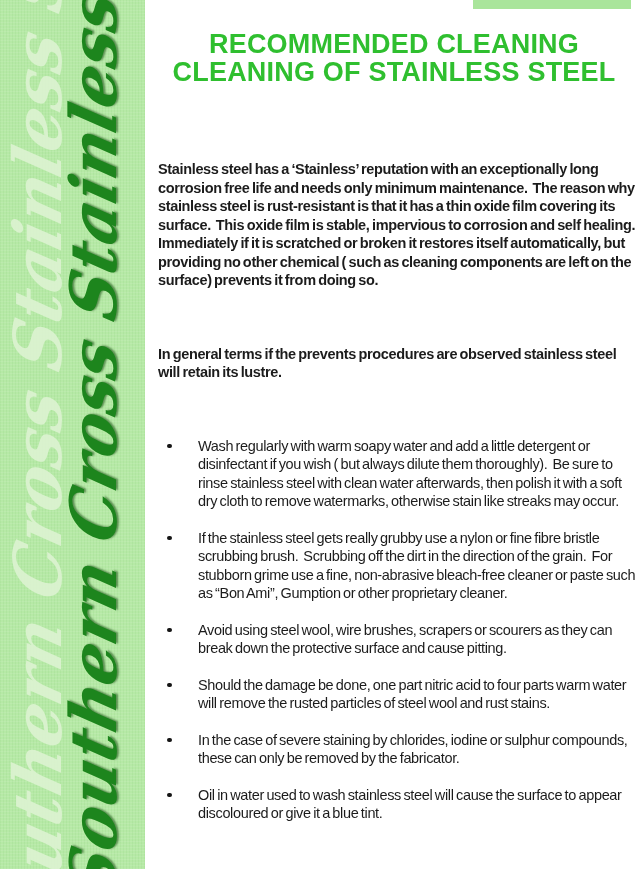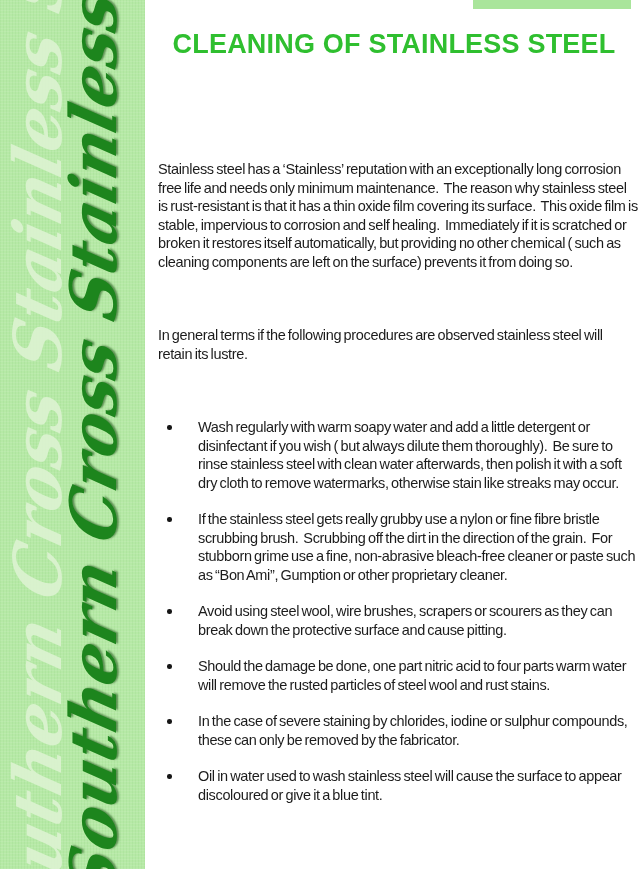--- a/index.html
+++ b/index.html
@@ -65,21 +65,21 @@
     letter-spacing:.2px;
   }
 
   
   .content {
     position:absolute; left:158px; top:123px; width:480px;
     font-size:14.5px; line-height:18.5px;
     letter-spacing:-0.35px; word-spacing:-1.2px;
     white-space:pre-wrap;
   }
-  .content p { margin-bottom:18px; }
+  .content p { margin-bottom:18px;font-weight:bold; }
   ul.tips { list-style:none; }
   ul.tips li {
     position:relative;
     padding-left:40px;
     margin-bottom:18px;
   }
   ul.tips li .dot {
     position:absolute; left:9px; top:7px;
     width:4.5px; height:4.5px; border-radius:50%;
     background:#151515;
@@ -91,22 +91,23 @@
 <div class="page">
 
   <div class="sidebar">
     <div class="script-line script-echo">Southern Cross Stainless Steel</div>
     <div class="script-line script-main">Southern Cross Stainless Steel</div>
   </div>
 
   <div class="top-bar"></div>
 
   <div class="title">
+    <div>RECOMMENDED CLEANING</div>
     <div>CLEANING OF STAINLESS STEEL</div>
   </div>
 
   <div class="content">
     <p>Stainless steel has a ‘Stainless’ reputation with an exceptionally long corrosion free life and needs only minimum maintenance.  The reason why stainless steel is rust-resistant is that it has a thin oxide film covering its surface.  This oxide film is stable, impervious to corrosion and self healing.  Immediately if it is scratched or broken it restores itself automatically, but providing no other chemical ( such as cleaning components are left on the surface) prevents it from doing so.</p>
-    <p>In general terms if the following procedures are observed stainless steel will retain its lustre.</p>
+    <p>In general terms if the prevents procedures are observed stainless steel will retain its lustre.</p>
     <ul class="tips"><li><span class="dot"></span><span>Wash regularly with warm soapy water and add a little detergent or disinfectant if you wish ( but always dilute them thoroughly).  Be sure to rinse stainless steel with clean water afterwards, then polish it with a soft dry cloth to remove watermarks, otherwise stain like streaks may occur.</span></li><li><span class="dot"></span><span>If the stainless steel gets really grubby use a nylon or fine fibre bristle scrubbing brush.  Scrubbing off the dirt in the direction of the grain.  For stubborn grime use a fine, non-abrasive bleach-free cleaner or paste such as “Bon Ami”, Gumption or other proprietary cleaner.</span></li><li><span class="dot"></span><span>Avoid using steel wool, wire brushes, scrapers or scourers as they can break down the protective surface and cause pitting.</span></li><li><span class="dot"></span><span>Should the damage be done, one part nitric acid to four parts warm water will remove the rusted particles of steel wool and rust stains.</span></li><li><span class="dot"></span><span>In the case of severe staining by chlorides, iodine or sulphur compounds, these can only be removed by the fabricator.</span></li><li><span class="dot"></span><span>Oil in water used to wash stainless steel will cause the surface to appear discoloured or give it a blue tint.</span></li></ul>
   </div>
 
 </div>
 
 </body></html>

